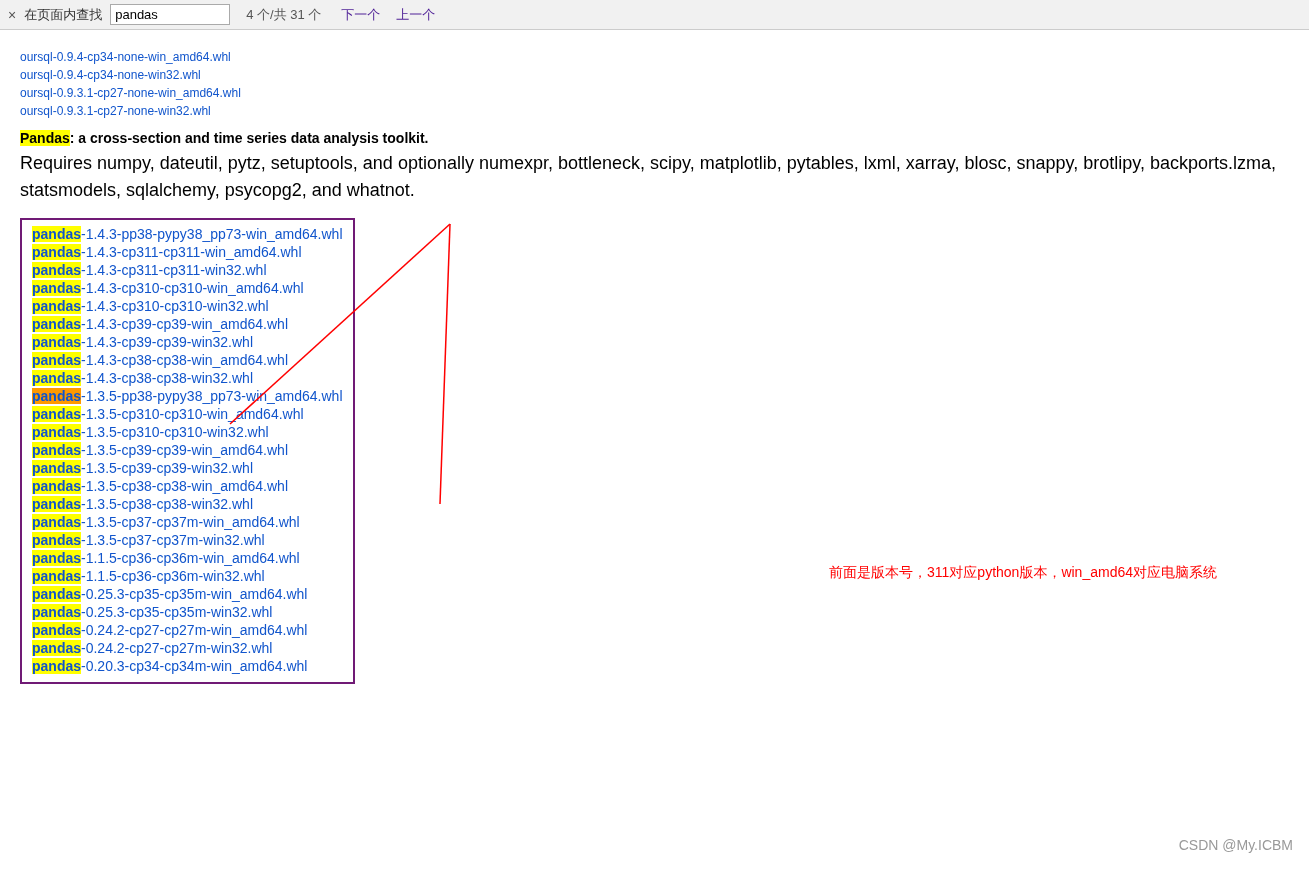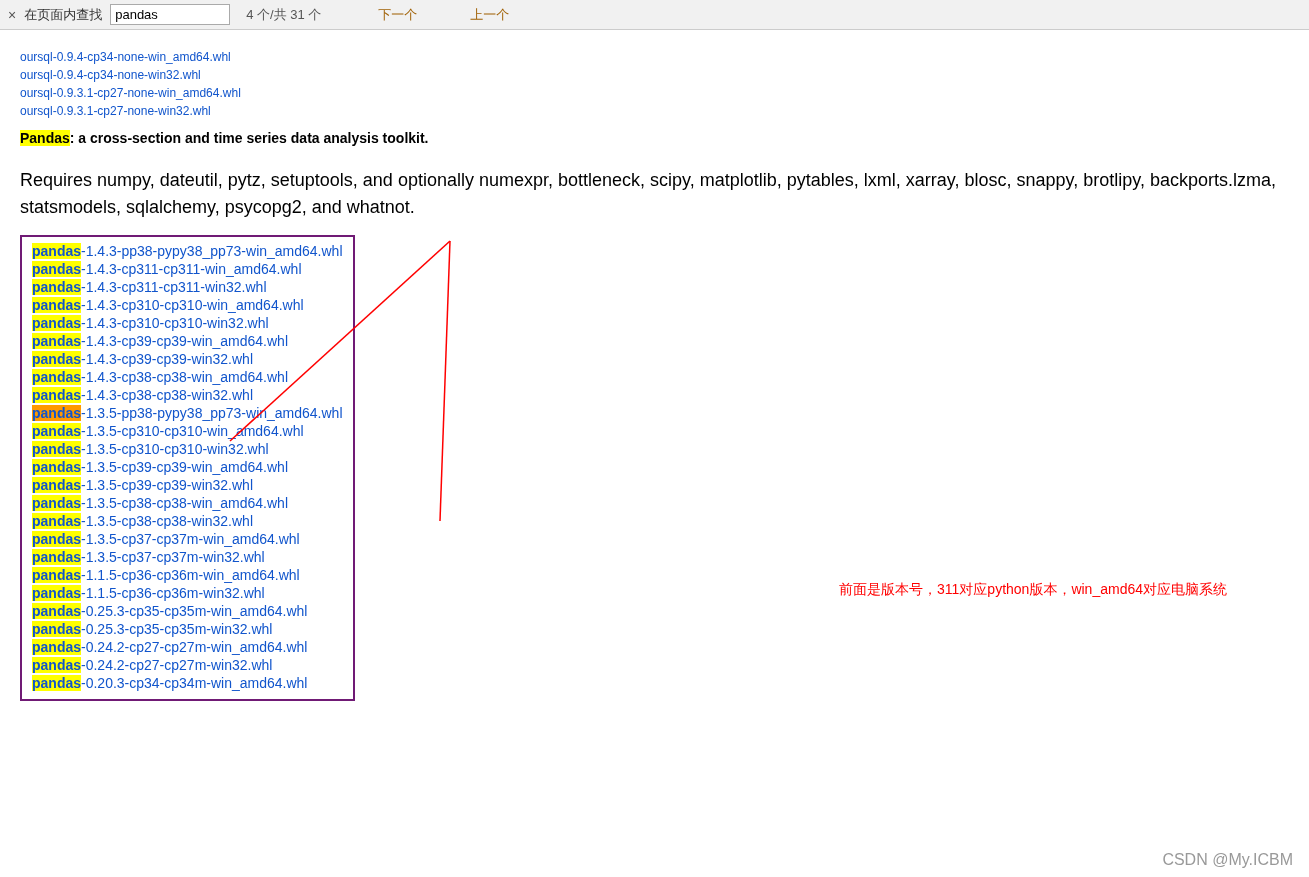--- a/index.html
+++ b/index.html
@@ -33,24 +33,23 @@
     #find-bar .label { color: #333; }
     #find-bar input {
       border: 1px solid #aaa;
       padding: 2px 4px;
       font-size: 13px;
       width: 120px;
     }
     #find-bar .count { color: #555; margin: 0 8px; }
     #find-bar .nav-btn {
       cursor: pointer;
-      color: #a16207;
+      color: #4c1d95;
       font-size: 13px;
       padding: 1px 4px;
-      margin-left: 37px;
     }
 
     
     #content {
       margin-top: 32px;
       padding: 16px 20px 40px 20px;
     }
 
     .link-list {
       list-style: none;
@@ -62,21 +61,21 @@
     .link-list a {
       color: #1155cc;
       text-decoration: none;
       font-size: 12px;
     }
 
     .section-title {
       font-weight: bold;
       font-size: 14px;
       margin-top: 12px;
-      margin-bottom: 21px;
+      margin-bottom: 4px;
     }
     .section-desc {
       font-size: 18px;
       margin-bottom: 10px;
       line-height: 1.5;
     }
 
     
     .red-box {
       border: 2px solid #701a75;
@@ -110,38 +109,38 @@
     
     .annotation-container {
       position: relative;
     }
 
     
     .annotation-text {
       position: absolute;
       color: red;
       font-size: 14px;
-      right: 62px;
+      right: 72px;
       top: 350px;
     }
 
     
     .arrow-lines {
       position: absolute;
       top: 0; left: 0;
       pointer-events: none;
     }
 
     
     .watermark {
       position: fixed;
-      bottom: 8px;
+      bottom: 24px;
       right: 16px;
       color: #999;
-      font-size: 16px;
+      font-size: 14px;
     }
   </style>
 </head>
 <body>
 
 <div id="find-bar">
   <span class="close-btn">×</span>
   <span class="label">在页面内查找</span>
   <input type="text" value="pandas" style="">
   <span class="count">4 个/共 31 个</span>

